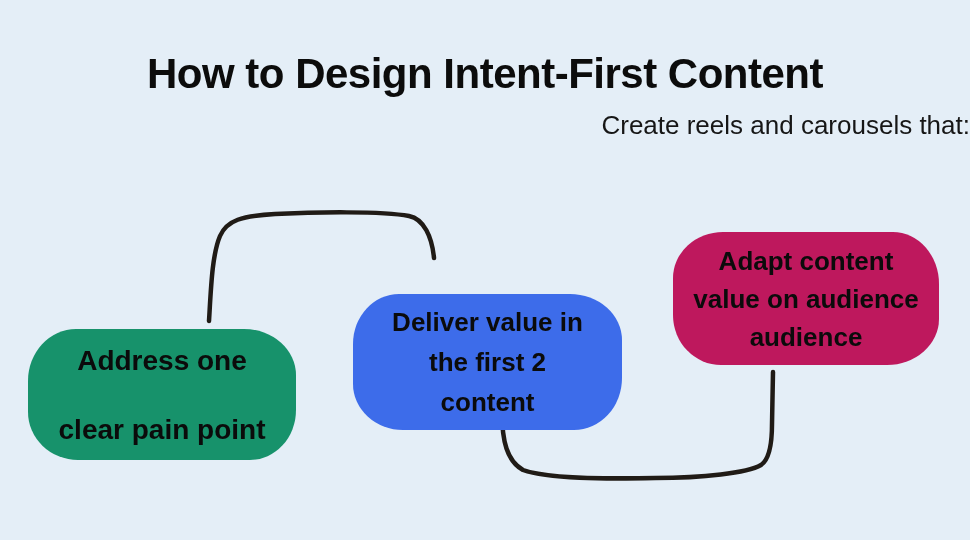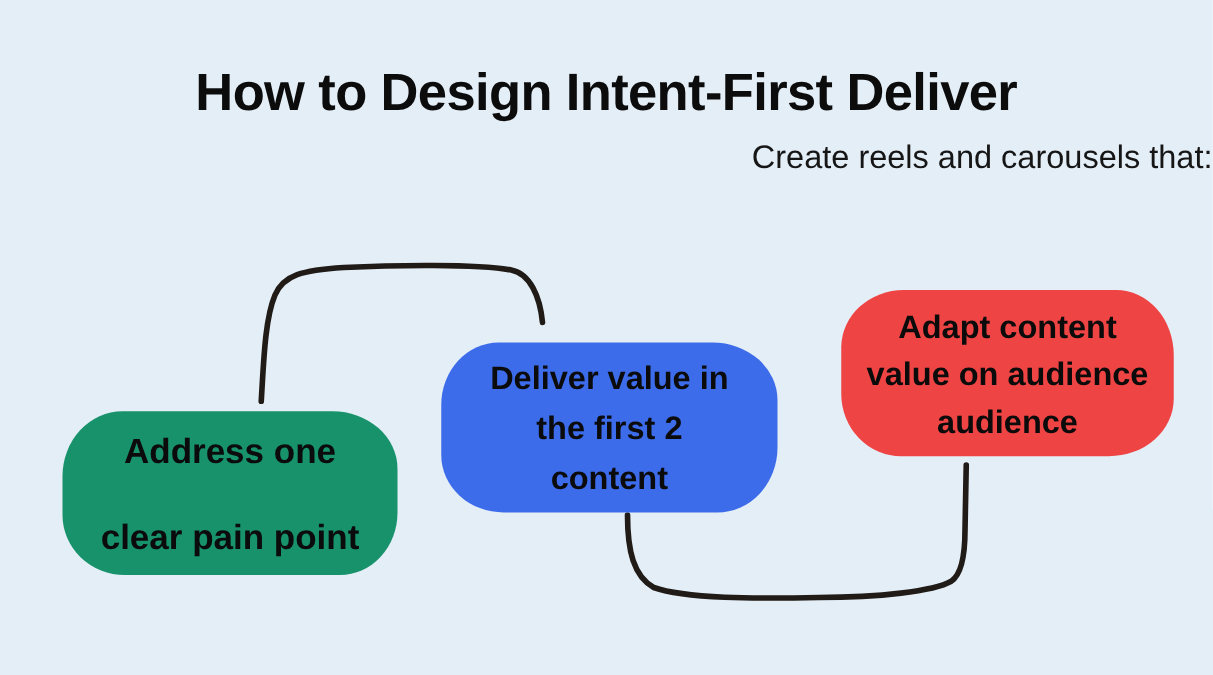--- a/index.html
+++ b/index.html
@@ -63,21 +63,21 @@
     align-items: center;
     justify-content: center;
     text-align: center;
     color: #0b0b0b;
     font-weight: 700;
   }
   .box .line {
     white-space: nowrap;
   }
   .box-green {
-    left: 50px;
+    left: 28px;
     top: 329px;
     width: 268px;
     height: 131px;
     border-radius: 48px 52px 46px 50px / 52px 46px 50px 48px;
     font-size: 28px;
     line-height: 41px;
     gap: 28px;
   }
   .box-blue {
     left: 353px;
@@ -96,38 +96,38 @@
     border-radius: 50px 46px 52px 48px / 46px 52px 46px 50px;
     font-size: 26px;
     line-height: 38px;
   }
 </style>
 </head>
 <body>
 
 <div class="canvas" style="background-color: rgb(228, 238, 247);">
 
-  <h1 class="title">How to Design Intent-First Deliver</h1>
+  <h1 class="title">How to Design Intent-First Content</h1>
   <p class="subtitle">Create reels and carousels that:</p>
 
   <svg class="connector-svg" viewBox="0 0 970 540" xmlns="http://www.w3.org/2000/svg">
     <path d="M 209 321 C 211 288, 212 255, 220 236 C 227 220, 242 216, 275 214 C 315 212, 382 211, 409 216 C 424 219, 432 237, 434 258" stroke="#201b16"></path>
     <path d="M 502 412 C 502 441, 507 461, 523 470 C 548 479, 605 479, 655 478 C 703 478, 747 473, 761 465 C 770 459, 772 441, 772 424 L 773 372" stroke="#201b16"></path>
   </svg>
 
   <div class="box box-green" style="background-color: rgb(23, 146, 107);">
     <div class="line">Address one</div>
     <div class="line">clear pain point</div>
   </div>
 
-  <div class="box box-blue" style="background-color: rgb(61, 108, 234);">
+  <div class="box box-blue" style="background-color: rgb(61, 108, 234); margin-top: 20px;">
     <div class="line">Deliver value in</div>
     <div class="line">the first 2</div>
     <div class="line">content</div>
   </div>
 
-  <div class="box box-red" style="background-color: #ef4444; text-align: right;">
+  <div class="box box-red" style="background-color: #be185d; text-align: right;">
     <div class="line">Adapt content</div>
     <div class="line">value on audience</div>
     <div class="line">audience</div>
   </div>
 
 </div>
 
 </body></html>

